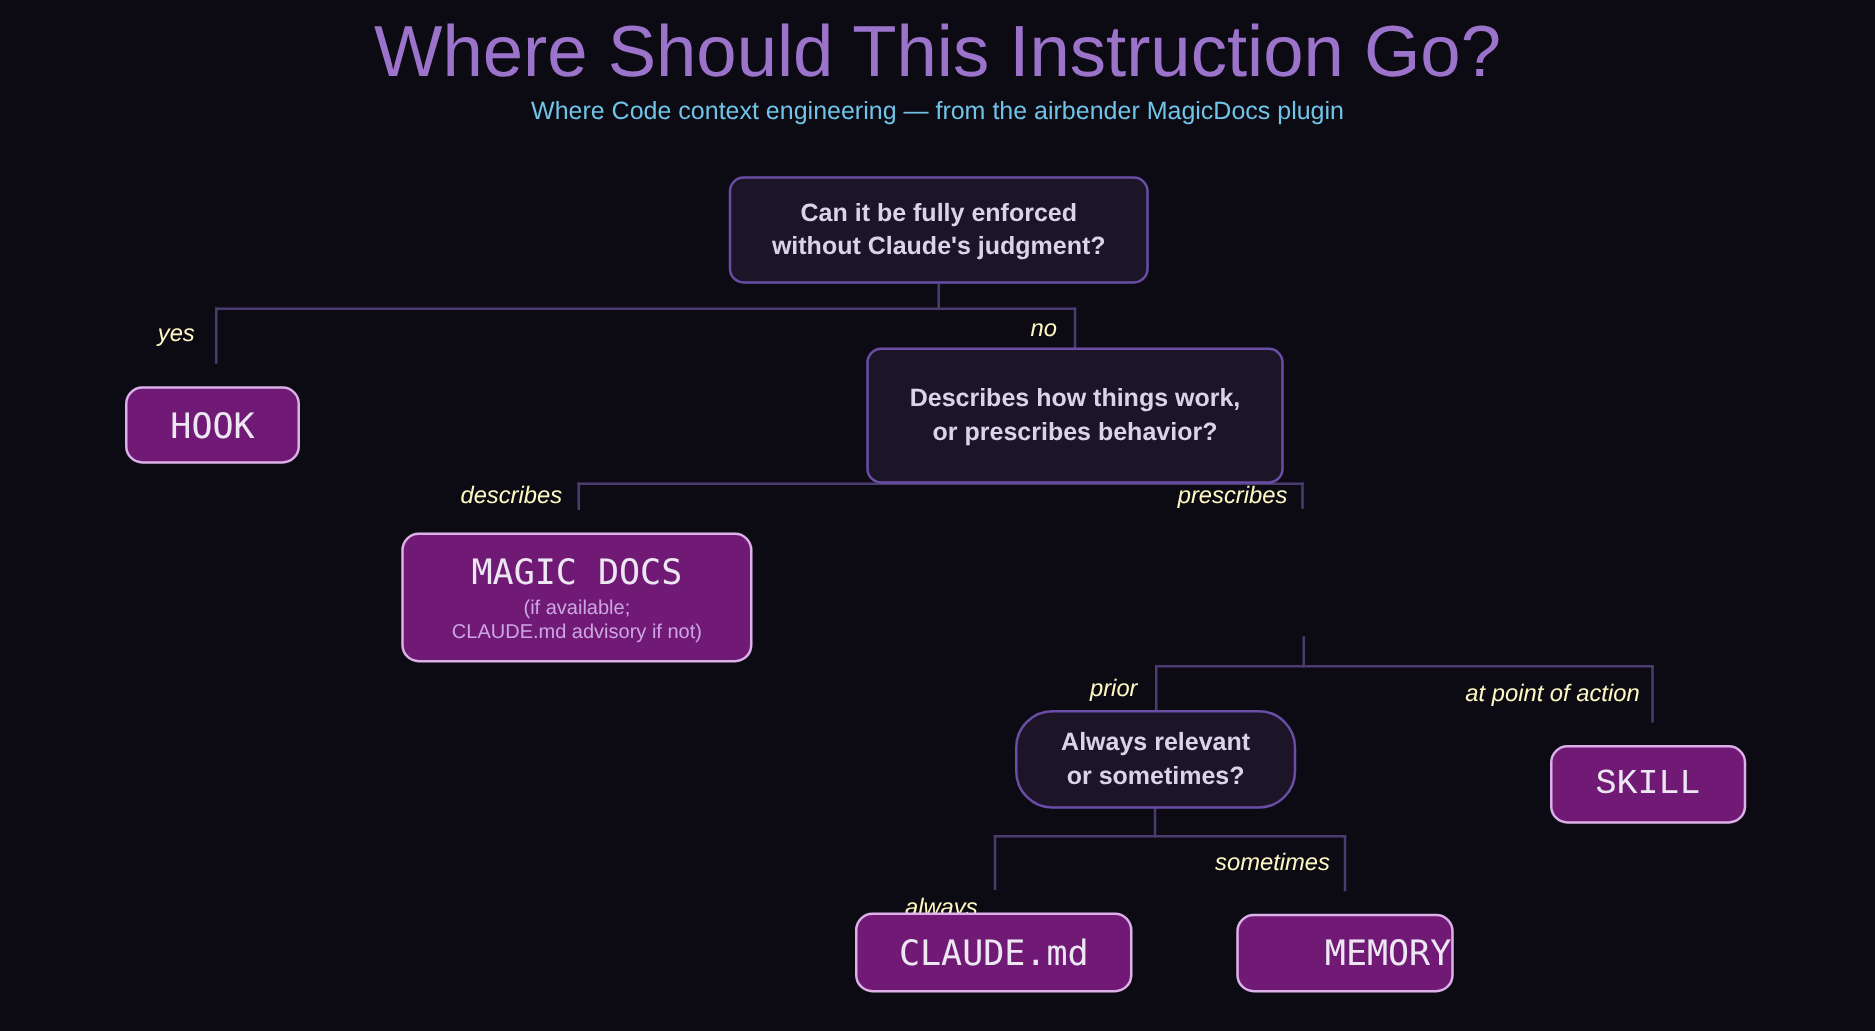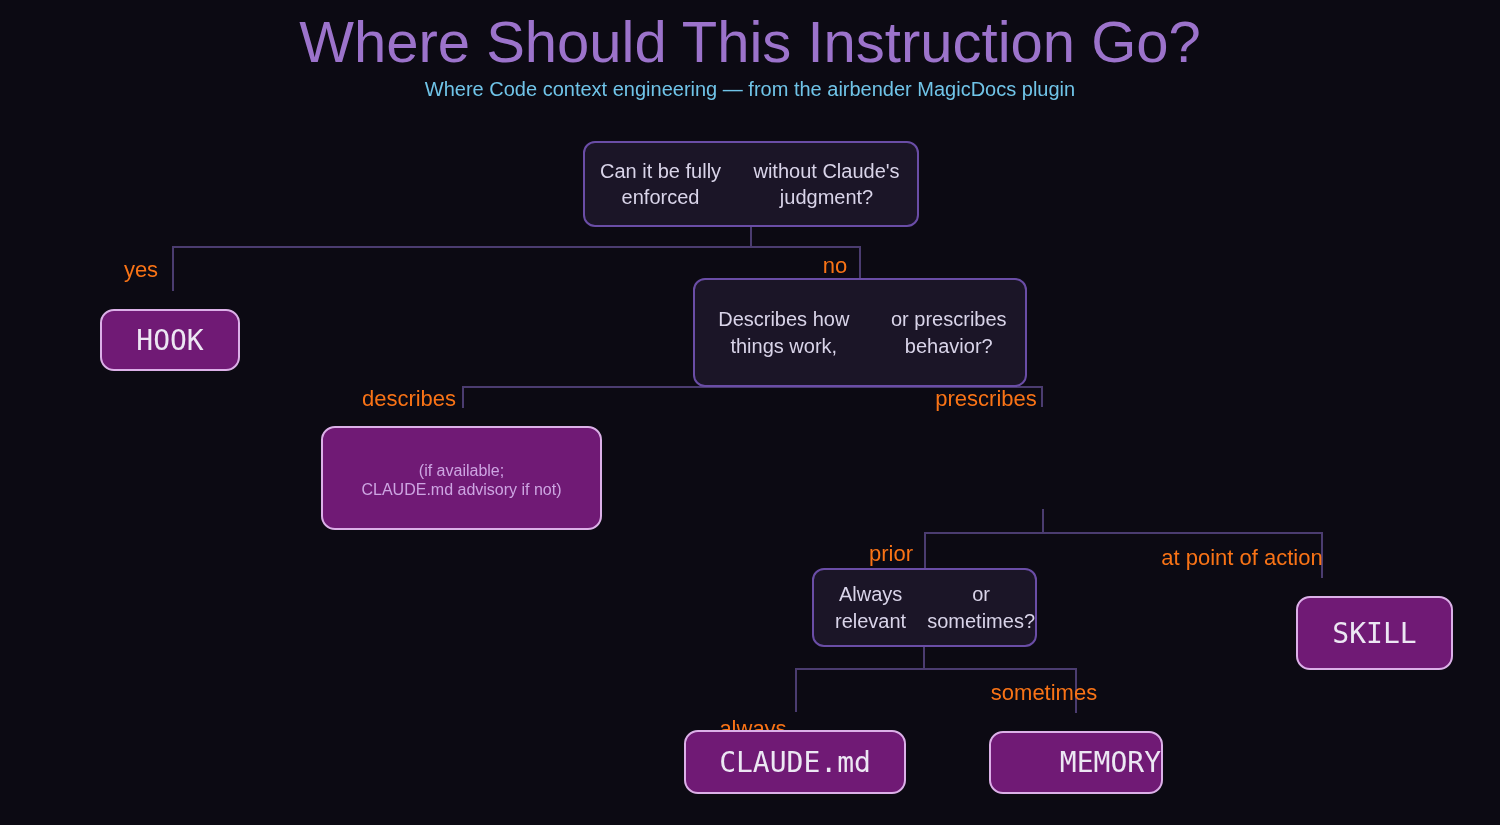--- a/index.html
+++ b/index.html
@@ -15,65 +15,66 @@
   }
   .page-subtitle {
     position:absolute; top:77px; left:0; width:1500px;
     text-align:center; font-size:20px; line-height:24px;
     color:#70c4e8;
   }
   .node {
     position:absolute; box-sizing:border-box;
     background:#1b1527; border:2px solid #6a4da6; border-radius:12px;
     color:#d9d4e9; font-size:20px; line-height:1.32;
-    display:flex; flex-direction:row; align-items:center; justify-content:center;
+    display:flex; flex-direction:column; align-items:center; justify-content:center;
     text-align:center;
+    font-weight:bold;
   }
   .node span { display:block; }
   .leaf {
     position:absolute; box-sizing:border-box;
     background:#701a75; border:2px solid #dcb0e8; border-radius:14px;
     color:#ece7f3; font-family:"DejaVu Sans Mono", monospace; font-size:28px;
     display:flex; flex-direction:column; align-items:center; justify-content:center;
     text-align:center;
     margin-top:19px;
   }
   .leaf .caption {
     font-family:"Liberation Sans", sans-serif; font-size:16px; line-height:19px;
     color:#cda5e2; margin-top:3px;
   }
   .leaf .caption span { display:block; }
   .blabel {
     position:absolute; transform:translateX(-50%);
-    font-size:22px; color:#f97316; white-space:nowrap;
+    font-size:19px; color:#fef9c3; white-space:nowrap;font-style:italic;
   }
   .line { position:absolute; background:#4b3c70; }
 
   
   #node-root        { left:583px;  top:141px; width:336px; height:86px; }
   #node-describes   { left:693px;  top:278px; width:334px; height:109px; }
   #node-assumptions { left:868px;  top:406px; width:350px; height:104px; }
-  #node-relevance   { left:812px;  top:568px; width:225px; height:79px; }
+  #node-relevance   { left:812px;  top:568px; width:225px; height:79px;border-radius:30px; }
 
   
   #leaf-hook     { left:100px;  top:290px; width:140px; height:62px; }
   #leaf-magic    { left:321px;  top:407px; width:281px; height:104px; }
-  #leaf-skill    { left:1296px; top:577px; width:157px; height:74px; }
+  #leaf-skill    { left:1240px; top:577px; width:157px; height:63px;font-family:Liberation Mono, monospace; }
   #leaf-claudemd { left:684px;  top:711px; width:222px; height:64px; }
   #leaf-memory   { left:989px;  top:712px; width:174px; height:63px;align-items:flex-end; }
 
   
   #lbl-yes       { left:141px;  top:257px; }
   #lbl-no        { left:835px;  top:253px; }
   #lbl-describes { left:409px;  top:386px; }
   #lbl-prescribes{ left:986px;  top:386px; }
   #lbl-prior     { left:891px;  top:541px; }
   #lbl-atpoint   { left:1242px; top:545px; }
   #lbl-always    { left:753px;  top:680px;margin-top:36px; }
-  #lbl-sometimes { left:1044px; top:680px; }
+  #lbl-sometimes { left:1018px; top:680px; }
 
   
   #ln-root-stub  { left:750px; top:227px; width:2px;   height:21px; }
   #ln-h1         { left:172px; top:246px; width:689px; height:2px;  }
   #ln-yes-v      { left:172px; top:246px; width:2px;   height:45px; }
   #ln-no-v       { left:859px; top:246px; width:2px;   height:33px; }
   
   #ln-n2-stub    { left:859px; top:362px; width:2px;   height:26px; }
   #ln-h2         { left:462px; top:386px; width:581px; height:2px;  }
   #ln-desc-v     { left:462px; top:386px; width:2px;   height:22px; }
@@ -137,20 +138,21 @@
   <div class="blabel" id="lbl-prior">prior</div>
   <div class="blabel" id="lbl-atpoint">at point of action</div>
   <div class="blabel" id="lbl-always">always</div>
   <div class="blabel" id="lbl-sometimes">sometimes</div>
 
   <div class="leaf" id="leaf-hook">
     <span>HOOK</span>
   </div>
 
   <div class="leaf" id="leaf-magic">
+    <span>MAGIC DOCS</span>
     <span class="caption">
       <span>(if available;</span>
       <span>CLAUDE.md advisory if not)</span>
     </span>
   </div>
 
   <div class="leaf" id="leaf-skill">
     <span>SKILL</span>
   </div>
 

